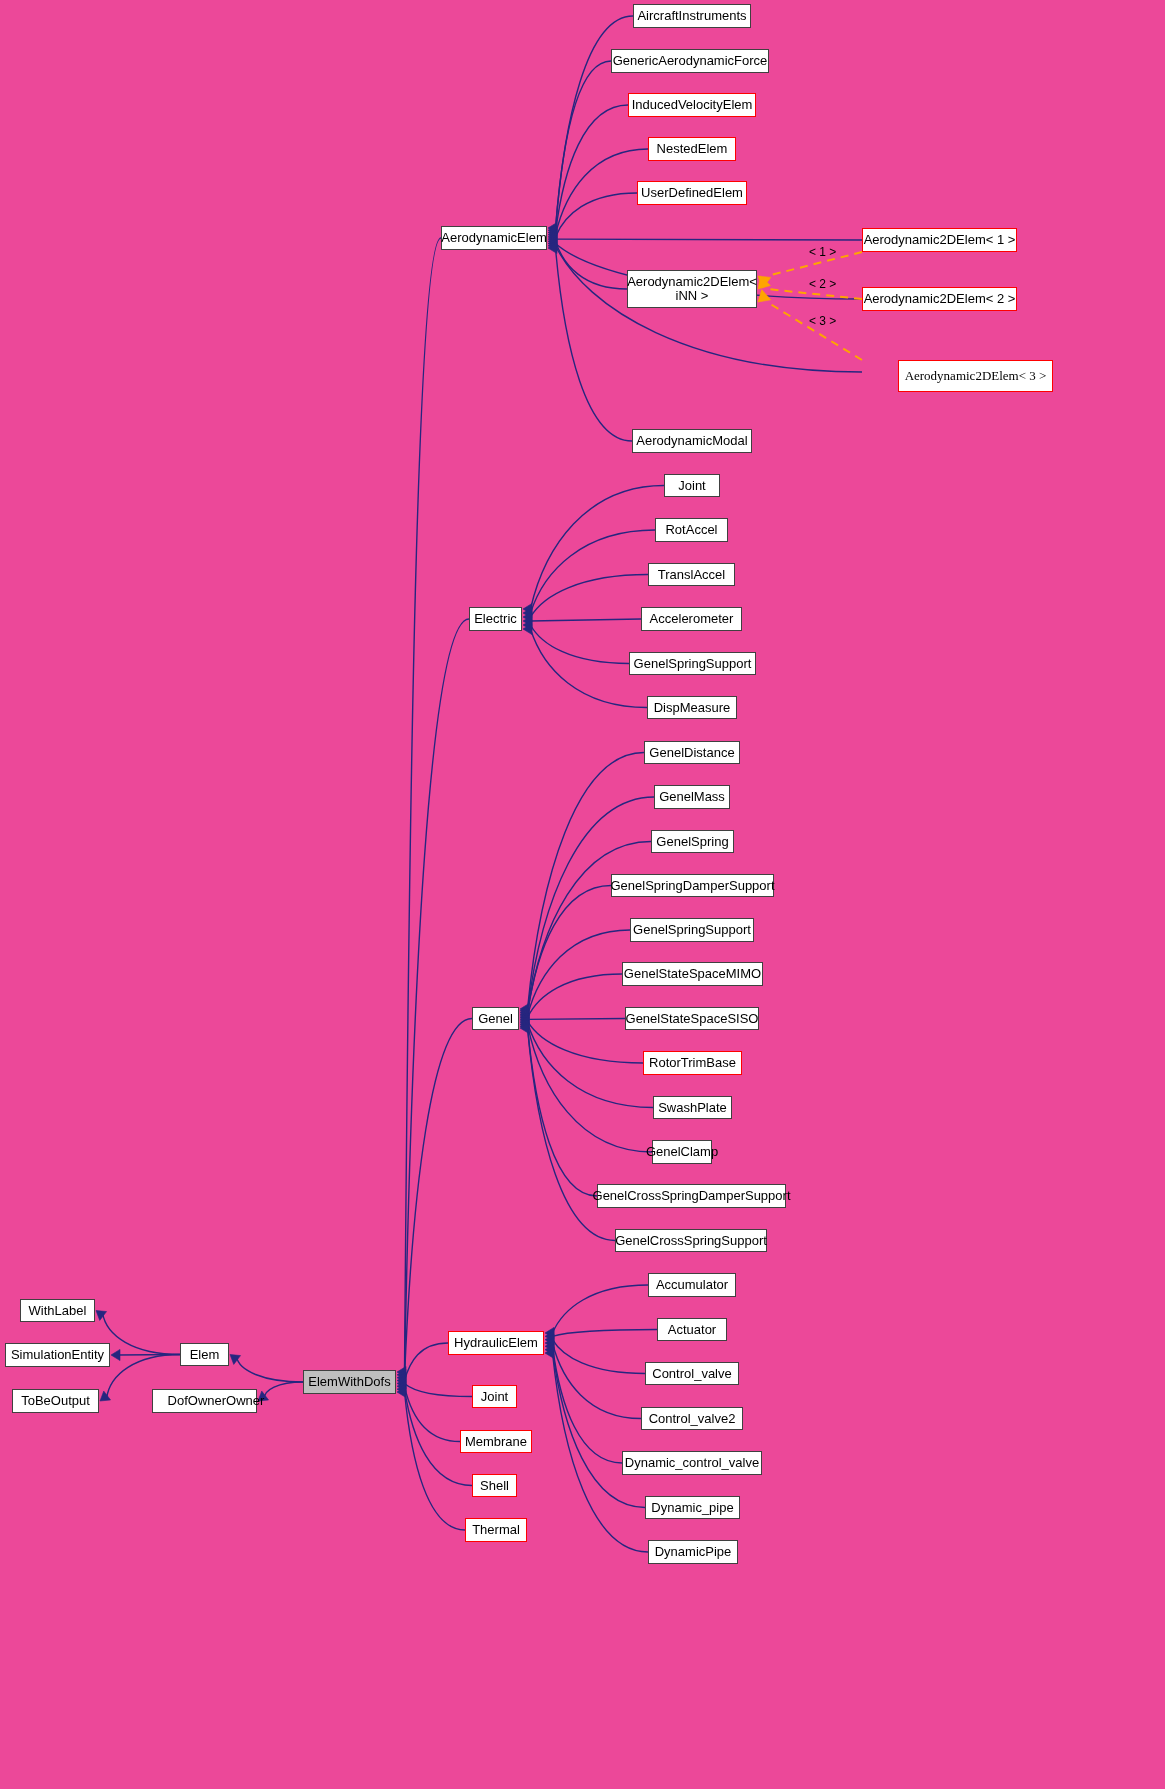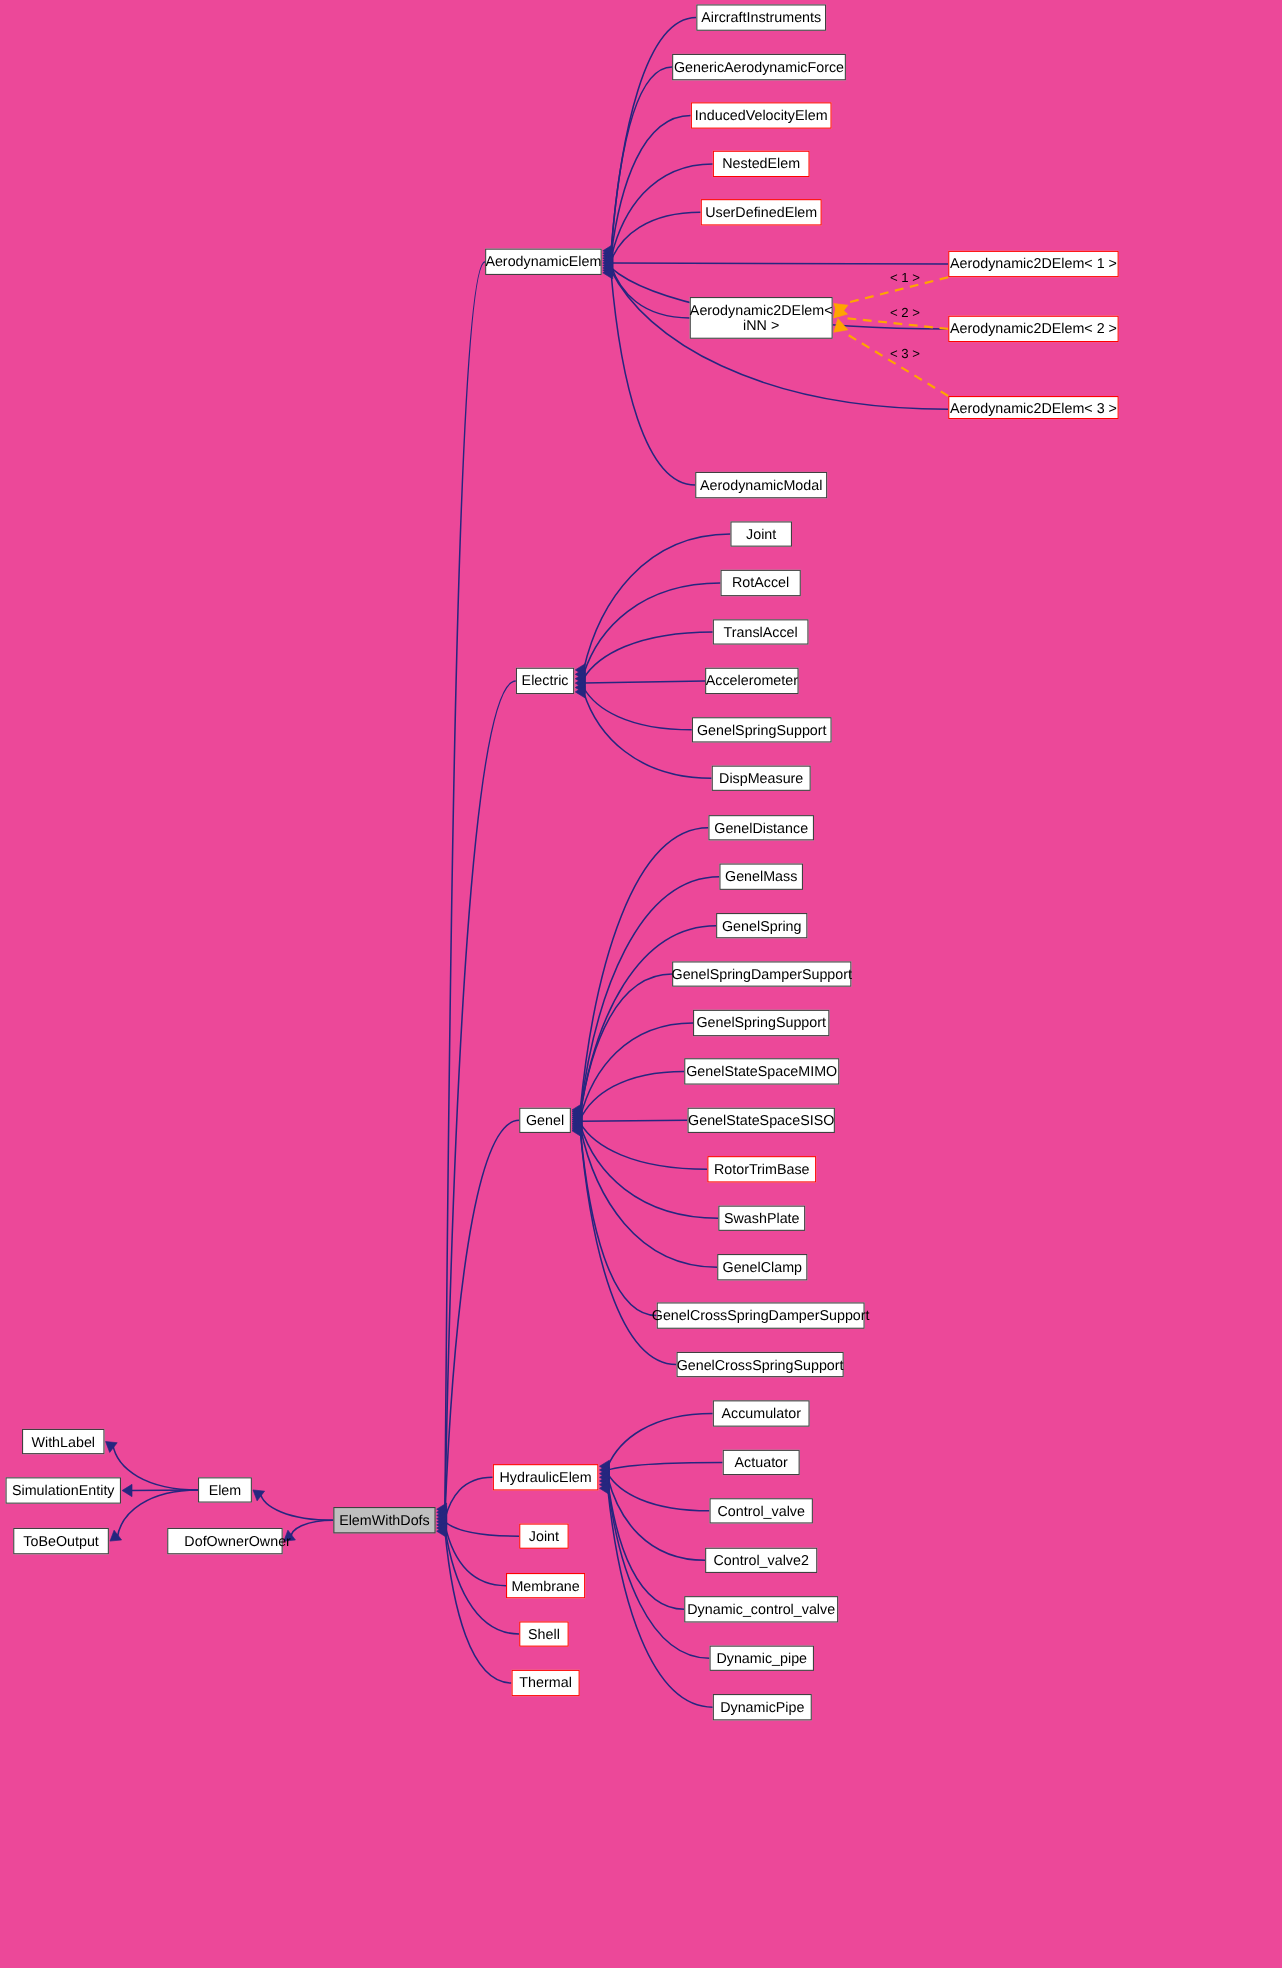--- a/index.html
+++ b/index.html
@@ -167,40 +167,40 @@
 <div class="node" style="left: 633px; top: 4px; width: 118px; height: 24px;">AircraftInstruments</div>
     <div class="node" style="left: 611px; top: 49px; width: 158px; height: 24px;">GenericAerodynamicForce</div>
     <div class="node red" style="left: 628px; top: 93px; width: 128px; height: 24px;">InducedVelocityElem</div>
     <div class="node red" style="left: 648px; top: 137px; width: 88px; height: 24px;">NestedElem</div>
     <div class="node red" style="left: 637px; top: 181px; width: 110px; height: 24px;">UserDefinedElem</div>
     <div class="node" style="left: 441px; top: 226px; width: 106px; height: 24px;">AerodynamicElem</div>
     <div class="node red" style="left: 862px; top: 228px; width: 155px; height: 24px;">Aerodynamic2DElem&lt; 1 &gt;</div>
     <div class="node" style="left: 627px; top: 270px; width: 130px; height: 38px;">Aerodynamic2DElem&lt;
 iNN &gt;</div>
     <div class="node red" style="left: 862px; top: 287px; width: 155px; height: 24px;">Aerodynamic2DElem&lt; 2 &gt;</div>
-    <div class="node red" style="left: 862px; top: 360px; width: 155px; height: 21px;">Aerodynamic2DElem&lt; 3 &gt;</div>
+    <div class="node red" style="left: 898px; top: 360px; width: 155px; height: 32px; font-family: Liberation Serif, serif;">Aerodynamic2DElem&lt; 3 &gt;</div>
     <div class="node" style="left: 632px; top: 429px; width: 120px; height: 24px;">AerodynamicModal</div>
     <div class="node" style="left: 664px; top: 474px; width: 56px; height: 23px;">Joint</div>
     <div class="node" style="left: 655px; top: 518px; width: 73px; height: 24px;">RotAccel</div>
     <div class="node" style="left: 648px; top: 563px; width: 87px; height: 23px;">TranslAccel</div>
-    <div class="node" style="left: 641px; top: 607px; width: 85px; height: 24px;">Accelerometer</div>
+    <div class="node" style="left: 641px; top: 607px; width: 101px; height: 24px;">Accelerometer</div>
     <div class="node" style="left: 469px; top: 607px; width: 53px; height: 24px;">Electric</div>
     <div class="node" style="left: 629px; top: 652px; width: 127px; height: 23px;">GenelSpringSupport</div>
     <div class="node" style="left: 647px; top: 696px; width: 90px; height: 23px;">DispMeasure</div>
     <div class="node" style="left: 644px; top: 741px; width: 96px; height: 23px;">GenelDistance</div>
     <div class="node" style="left: 654px; top: 785px; width: 76px; height: 24px;">GenelMass</div>
     <div class="node" style="left: 651px; top: 830px; width: 83px; height: 23px;">GenelSpring</div>
     <div class="node" style="left: 611px; top: 874px; width: 163px; height: 23px;">GenelSpringDamperSupport</div>
     <div class="node" style="left: 630px; top: 918px; width: 124px; height: 24px;">GenelSpringSupport</div>
     <div class="node" style="left: 622px; top: 962px; width: 141px; height: 24px;">GenelStateSpaceMIMO</div>
     <div class="node" style="left: 625px; top: 1007px; width: 134px; height: 23px;">GenelStateSpaceSISO</div>
     <div class="node" style="left: 472px; top: 1007px; width: 47px; height: 23px;">Genel</div>
     <div class="node red" style="left: 643px; top: 1051px; width: 99px; height: 24px;">RotorTrimBase</div>
     <div class="node" style="left: 653px; top: 1096px; width: 79px; height: 23px;">SwashPlate</div>
-    <div class="node" style="left: 652px; top: 1140px; width: 82px; height: 24px;">GenelClamp</div>
+    <div class="node" style="left: 652px; top: 1140px; width: 60px; height: 24px;">GenelClamp</div>
     <div class="node" style="left: 597px; top: 1184px; width: 189px; height: 24px;">GenelCrossSpringDamperSupport</div>
     <div class="node" style="left: 615px; top: 1229px; width: 152px; height: 23px;">GenelCrossSpringSupport</div>
     <div class="node" style="left: 648px; top: 1273px; width: 88px; height: 24px;">Accumulator</div>
     <div class="node" style="left: 20px; top: 1299px; width: 75px; height: 23px;">WithLabel</div>
     <div class="node" style="left: 657px; top: 1318px; width: 70px; height: 23px;">Actuator</div>
     <div class="node" style="left: 180px; top: 1343px; width: 49px; height: 23px;">Elem</div>
     <div class="node" style="left: 5px; top: 1343px; width: 105px; height: 24px;">SimulationEntity</div>
     <div class="node red" style="left: 448px; top: 1331px; width: 96px; height: 24px;">HydraulicElem</div>
     <div class="node" style="left: 645px; top: 1362px; width: 94px; height: 23px;">Control_valve</div>
     <div class="node filled" style="left: 303px; top: 1370px; width: 93px; height: 24px;">ElemWithDofs</div>

